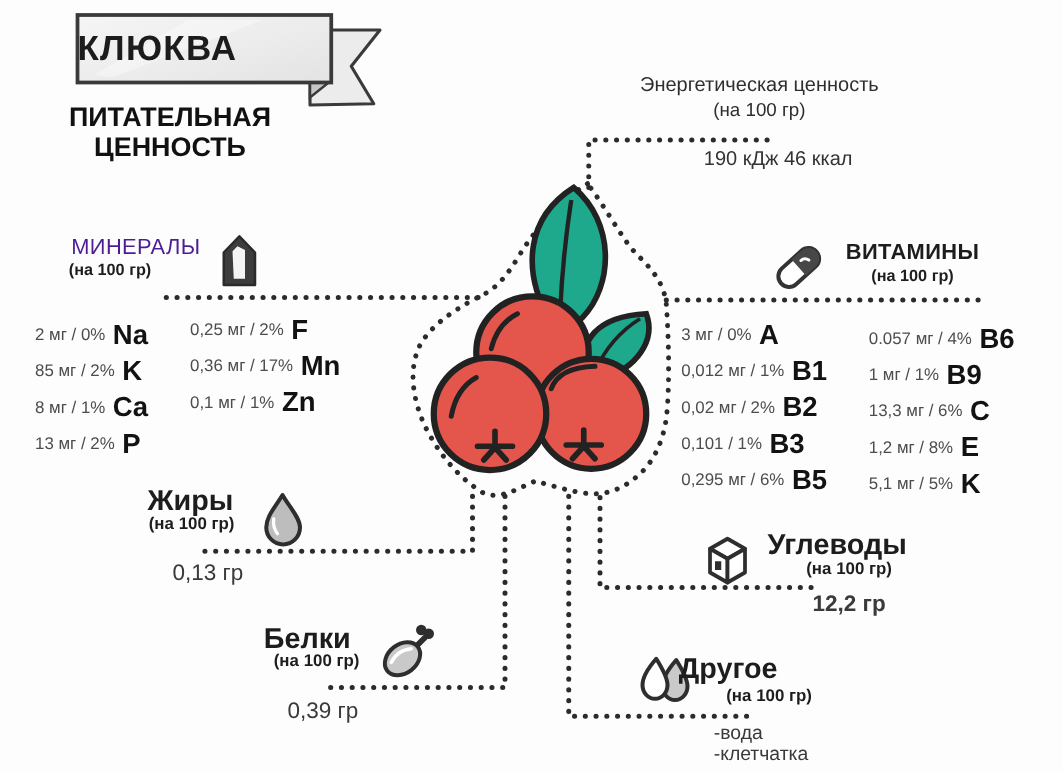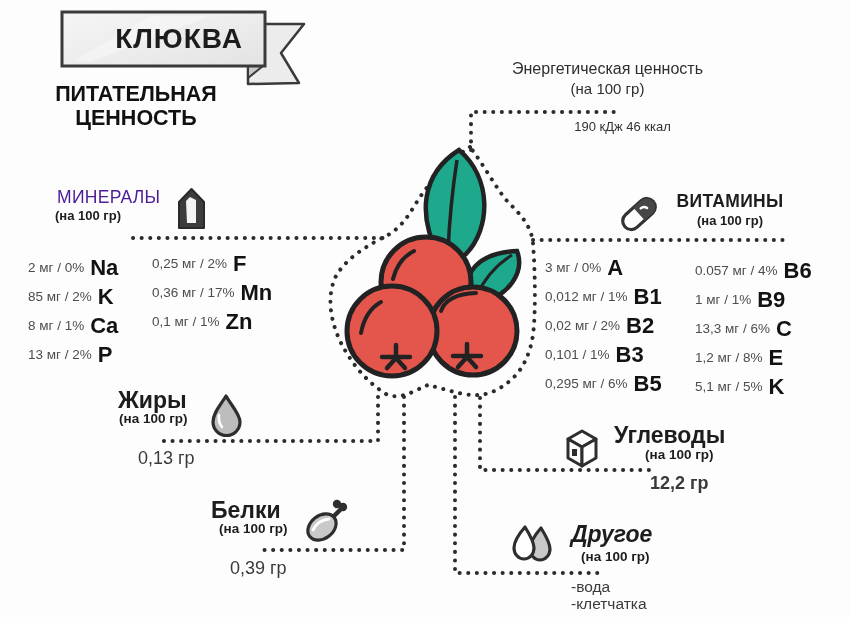--- a/index.html
+++ b/index.html
@@ -8,31 +8,31 @@
     background:#fdfdfd;
     font-family:"Liberation Sans", sans-serif;
     color:#1f1f1f;
   }
   .stage svg.overlay{position:absolute;left:0;top:0;}
   .t{position:absolute;white-space:nowrap;}
 
   
   .banner-label{
     left:62px;top:12px;width:234px;height:54px;line-height:54px;
-    text-align:center;font-size:28px;font-weight:bold;letter-spacing:1px;color:#1c1c1c;
+    text-align:left;font-size:28px;font-weight:bold;letter-spacing:1px;color:#1c1c1c;
   }
   .subtitle{
     left:38px;top:82px;width:196px;text-align:center;
     font-size:21.5px;font-weight:bold;line-height:24px;color:#111;white-space:normal;
   }
 
   
   .energy-title{left:470px;top:60px;width:275px;text-align:center;font-size:16px;color:#2e2e2e;}
   .energy-per{left:470px;top:80px;width:275px;text-align:center;font-size:15px;color:#2e2e2e;}
-  .energy-value{left:540px;top:119px;width:165px;text-align:center;font-size:13px;color:#333;}
+  .energy-value{left:540px;top:119px;width:165px;text-align:center;font-size:16px;color:#333;}
 
   
   .minerals-title{left:57px;top:187px;font-size:17.5px;font-weight:normal;color:#4c1d95;letter-spacing:.3px;}
   .minerals-per{left:55px;top:208px;font-size:13px;font-weight:bold;color:#1d1d1d;}
   .vitamins-title{left:668px;top:191px;width:124px;text-align:center;font-size:17.5px;font-weight:bold;color:#1d1d1d;letter-spacing:.3px;}
   .vitamins-per{left:668px;top:213px;width:124px;text-align:center;font-size:13px;font-weight:bold;color:#1d1d1d;}
 
   
   .ncol{position:absolute;display:flex;flex-direction:column;}
   .nrow{height:29px;display:flex;align-items:center;justify-content:flex-start;gap:6px;}
@@ -49,21 +49,21 @@
   .macro-value{font-size:18px;color:#3a3a3a;}
   .fats-title{left:118px;top:387px;}
   .fats-per{left:119px;top:411px;}
   .fats-value{left:138px;top:448px;}
   .proteins-title{left:211px;top:497px;}
   .proteins-per{left:219px;top:521px;}
   .proteins-value{left:230px;top:558px;}
   .carbs-title{left:614px;top:422px;}
   .carbs-per{left:645px;top:447px;}
   .carbs-value{left:650px;top:473px;font-weight:bold;}
-  .other-title{left:571px;top:521px;font-style:italic;}
+  .other-title{left:543px;top:521px;}
   .other-per{left:581px;top:549px;}
   .other-item1{left:571px;top:578px;font-size:15.5px;color:#3a3a3a;}
   .other-item2{left:571px;top:595px;font-size:15.5px;color:#3a3a3a;}
 </style>
 </head>
 <body>
 
 <div class="stage">
 
   <svg class="overlay" width="850" height="617" viewBox="0 0 850 617">

